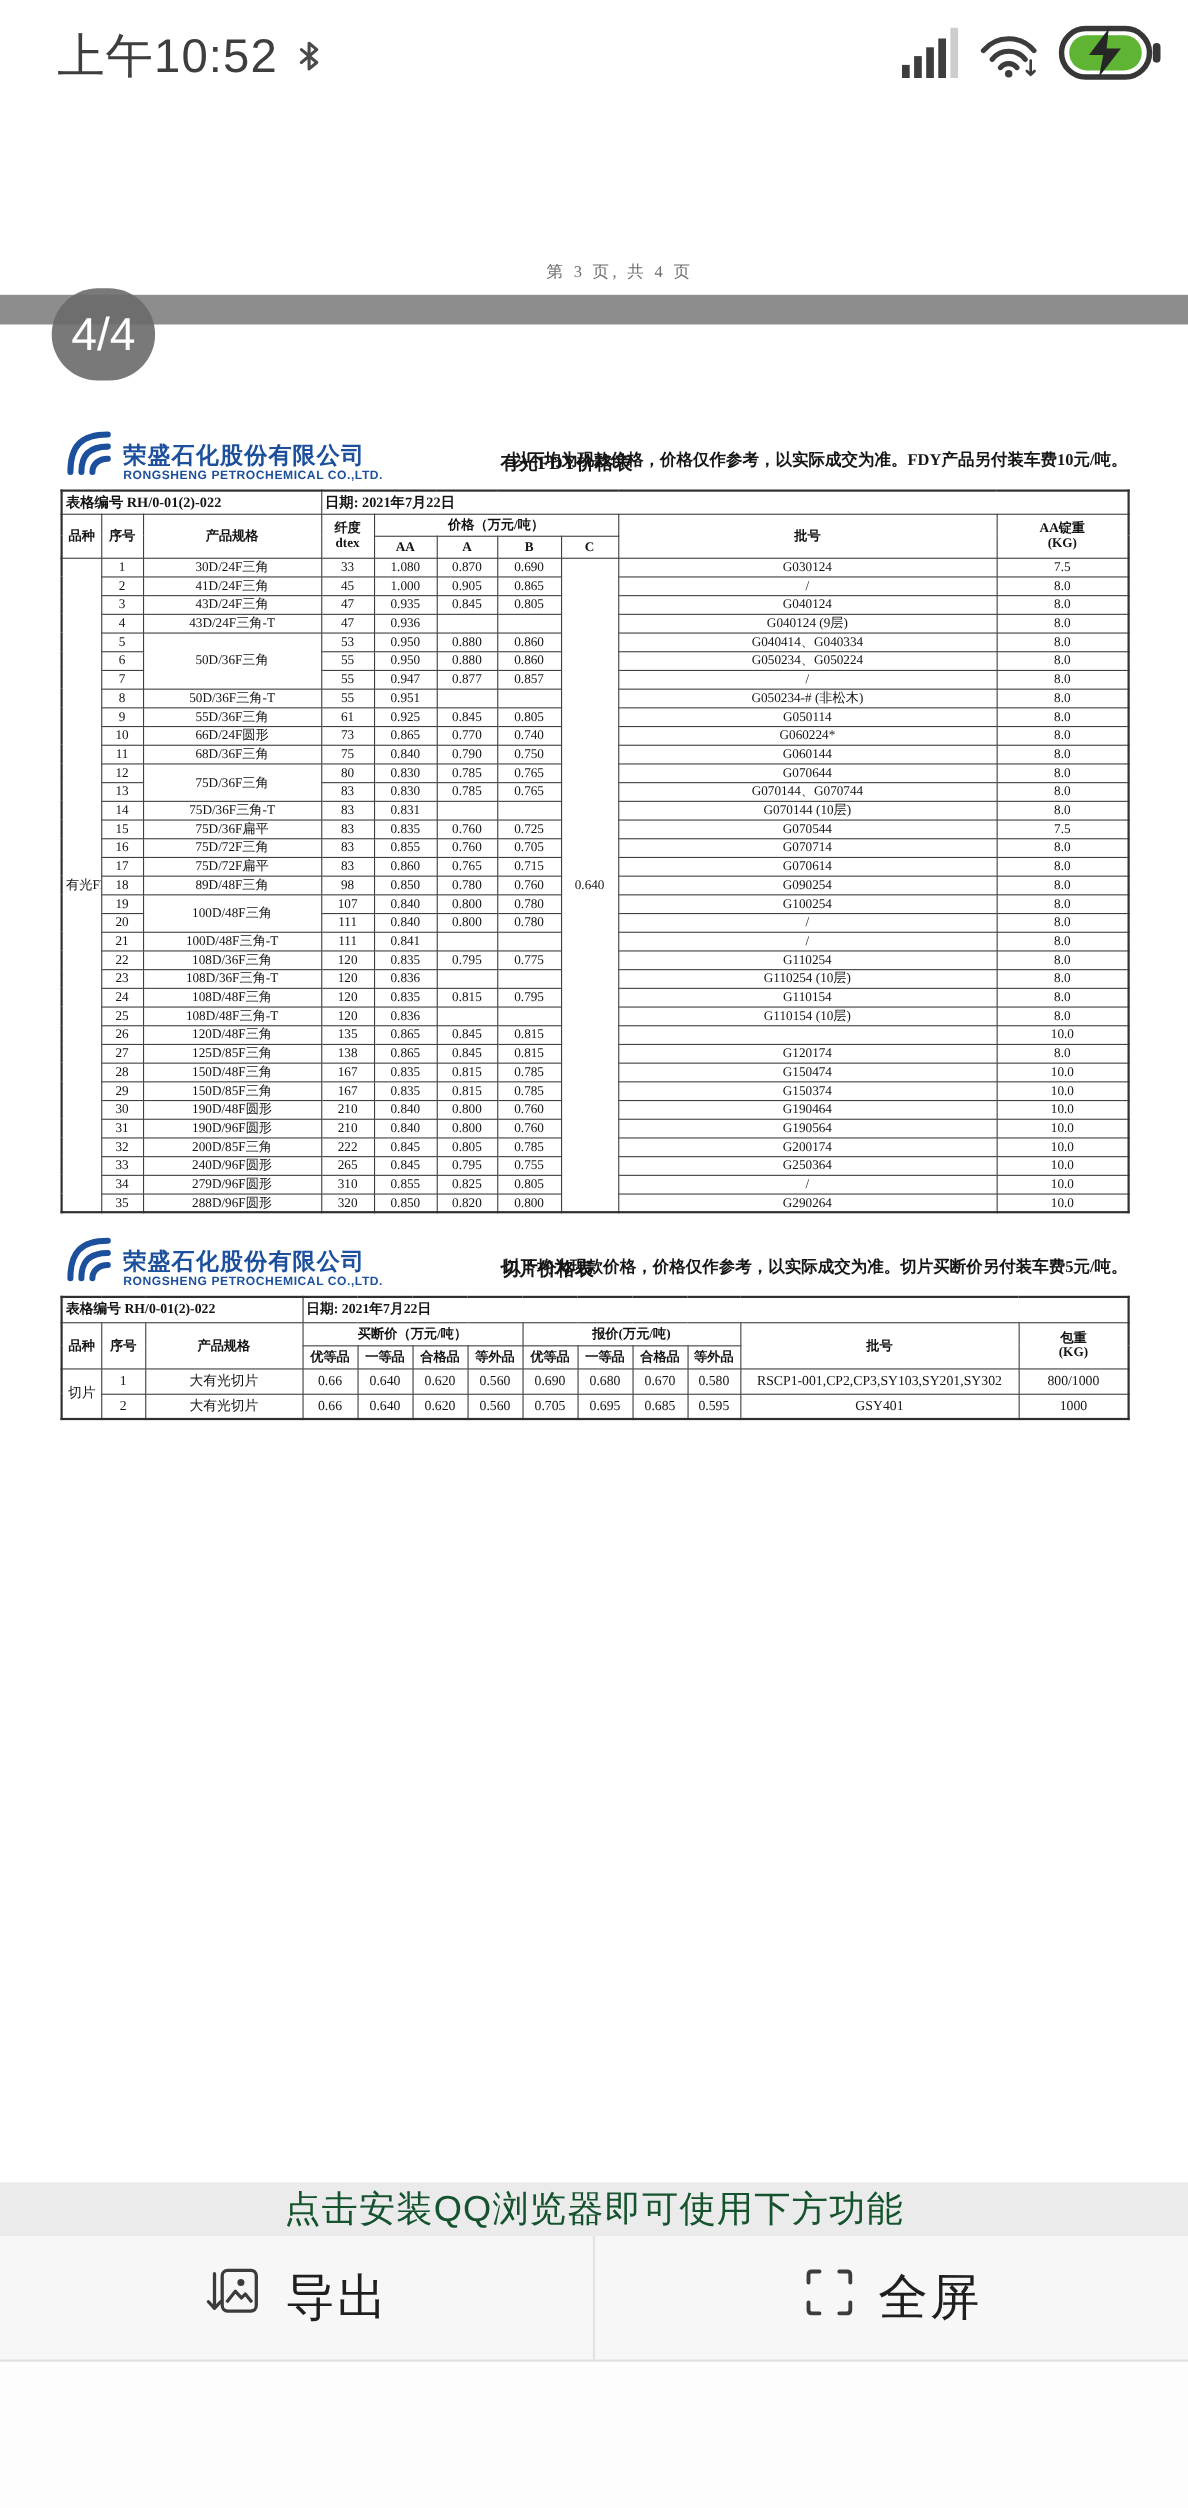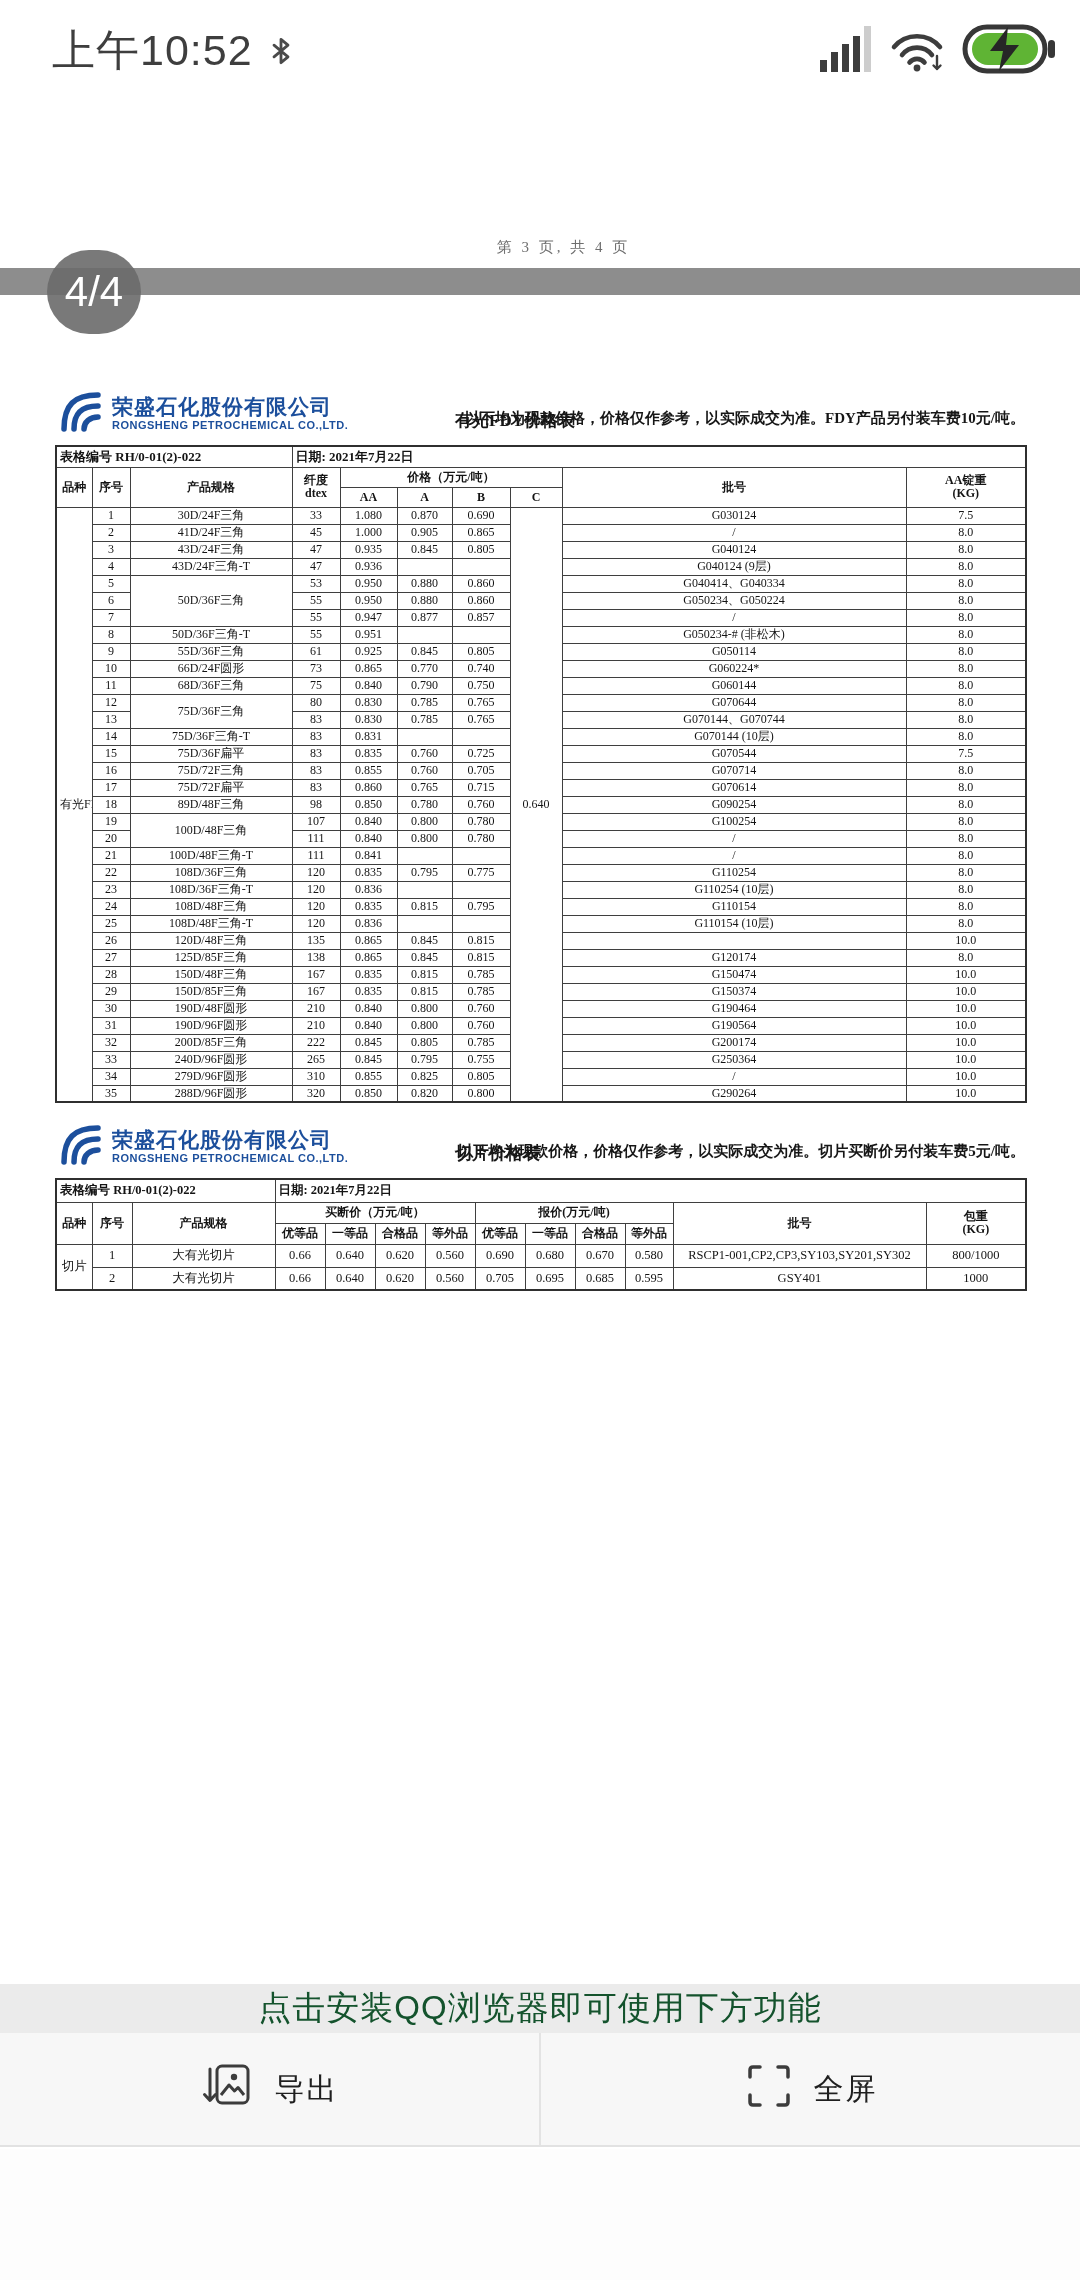--- a/index.html
+++ b/index.html
@@ -14,31 +14,31 @@
   .status-bar { position:absolute; top:0; left:0; width:1080px; height:95px;
     display:flex; align-items:center; padding:6px 24px 0 52px; }
   .status-time { font-size:43px; color:#3e3e3e; letter-spacing:1px; }
   .bt-icon { margin-left:14px; display:flex; align-items:center; }
   .status-right { margin-left:auto; display:flex; align-items:center; gap:16px; }
 
   
   .doc-page-info { position:absolute; top:238px; left:0; width:1080px; text-align:center;
     font-family:"Liberation Serif","DejaVu Serif",serif; font-size:15px; color:#6e6e6e; letter-spacing:3px;padding-left:47px; }
   .page-divider { position:absolute; top:268px; left:0; width:1080px; height:27px; background:#8d8d8d; }
-  .page-badge { position:absolute; top:250px; left:47px; width:94px; height:84px;
+  .page-badge { position:absolute; top:262px; left:47px; width:94px; height:84px;
     background:rgba(106,106,106,0.9); border-radius:44px;
     display:flex; align-items:center; justify-content:center;
     color:#ffffff; font-size:42px; }
 
   
   .doc-section { position:absolute; left:55px; width:970px; color:#161616; }
   #doc-fdy { top:383px; }
   #doc-chip { top:1116px; }
   .doc-header { position:relative; height:62px; }
-  .logo { position:absolute; left:2px; top:6px; display:flex; align-items:center; gap:9px; }
+  .logo { position:absolute; left:2px; top:6px; display:flex; align-items:flex-end; gap:9px; }
   .logo-text-cn { font-size:21px; font-weight:700; color:#1c4f9c; letter-spacing:1px; line-height:1.1; }
   .logo-text-en { font-size:11px; font-weight:700; color:#1c4f9c; letter-spacing:0.5px; }
   .doc-title { position:absolute; left:400px; top:26px; font-size:17px; font-weight:700;
     font-family:"Liberation Serif","DejaVu Serif",serif; }
   .doc-note { position:absolute; right:0; top:26px; font-size:15px; font-weight:700;
     font-family:"Liberation Serif","DejaVu Serif",serif; }
 
   
   .price-table { border-collapse:collapse; table-layout:fixed; width:970px;
     font-family:"Liberation Serif","DejaVu Serif",serif; color:#141414;
@@ -53,21 +53,21 @@
   #chip-table td { height:23px; font-size:12.5px; }
   #chip-table th { height:21px; }
 
   
   .qq-banner { position:absolute; top:1984px; left:0; width:1080px; height:49px;
     background:#ebebeb; display:flex; align-items:center; justify-content:center;
     font-size:33px; color:#14532d; letter-spacing:1px; }
   .bottom-toolbar { position:absolute; top:2033px; left:0; width:1080px; height:114px;
     background:#f7f7f7; border-bottom:2px solid #e2e2e2; display:flex; }
   .tool-btn { width:50%; height:100%; display:flex; align-items:center; justify-content:center;
-    gap:20px; font-size:30px; color:#1f1f1f; letter-spacing:2px; }
+    gap:20px; font-size:45px; color:#1f1f1f; letter-spacing:2px; }
   .tool-divider { width:2px; height:100%; background:#e3e3e3; }
   .nav-bar { position:absolute; top:2149px; left:0; width:1080px; height:131px; background:#fdfdfd; }
 </style>
 </head>
 <body>
 
 <div class="screen">
 
   <div class="status-bar">
     <span class="status-time">上午10:52</span>

